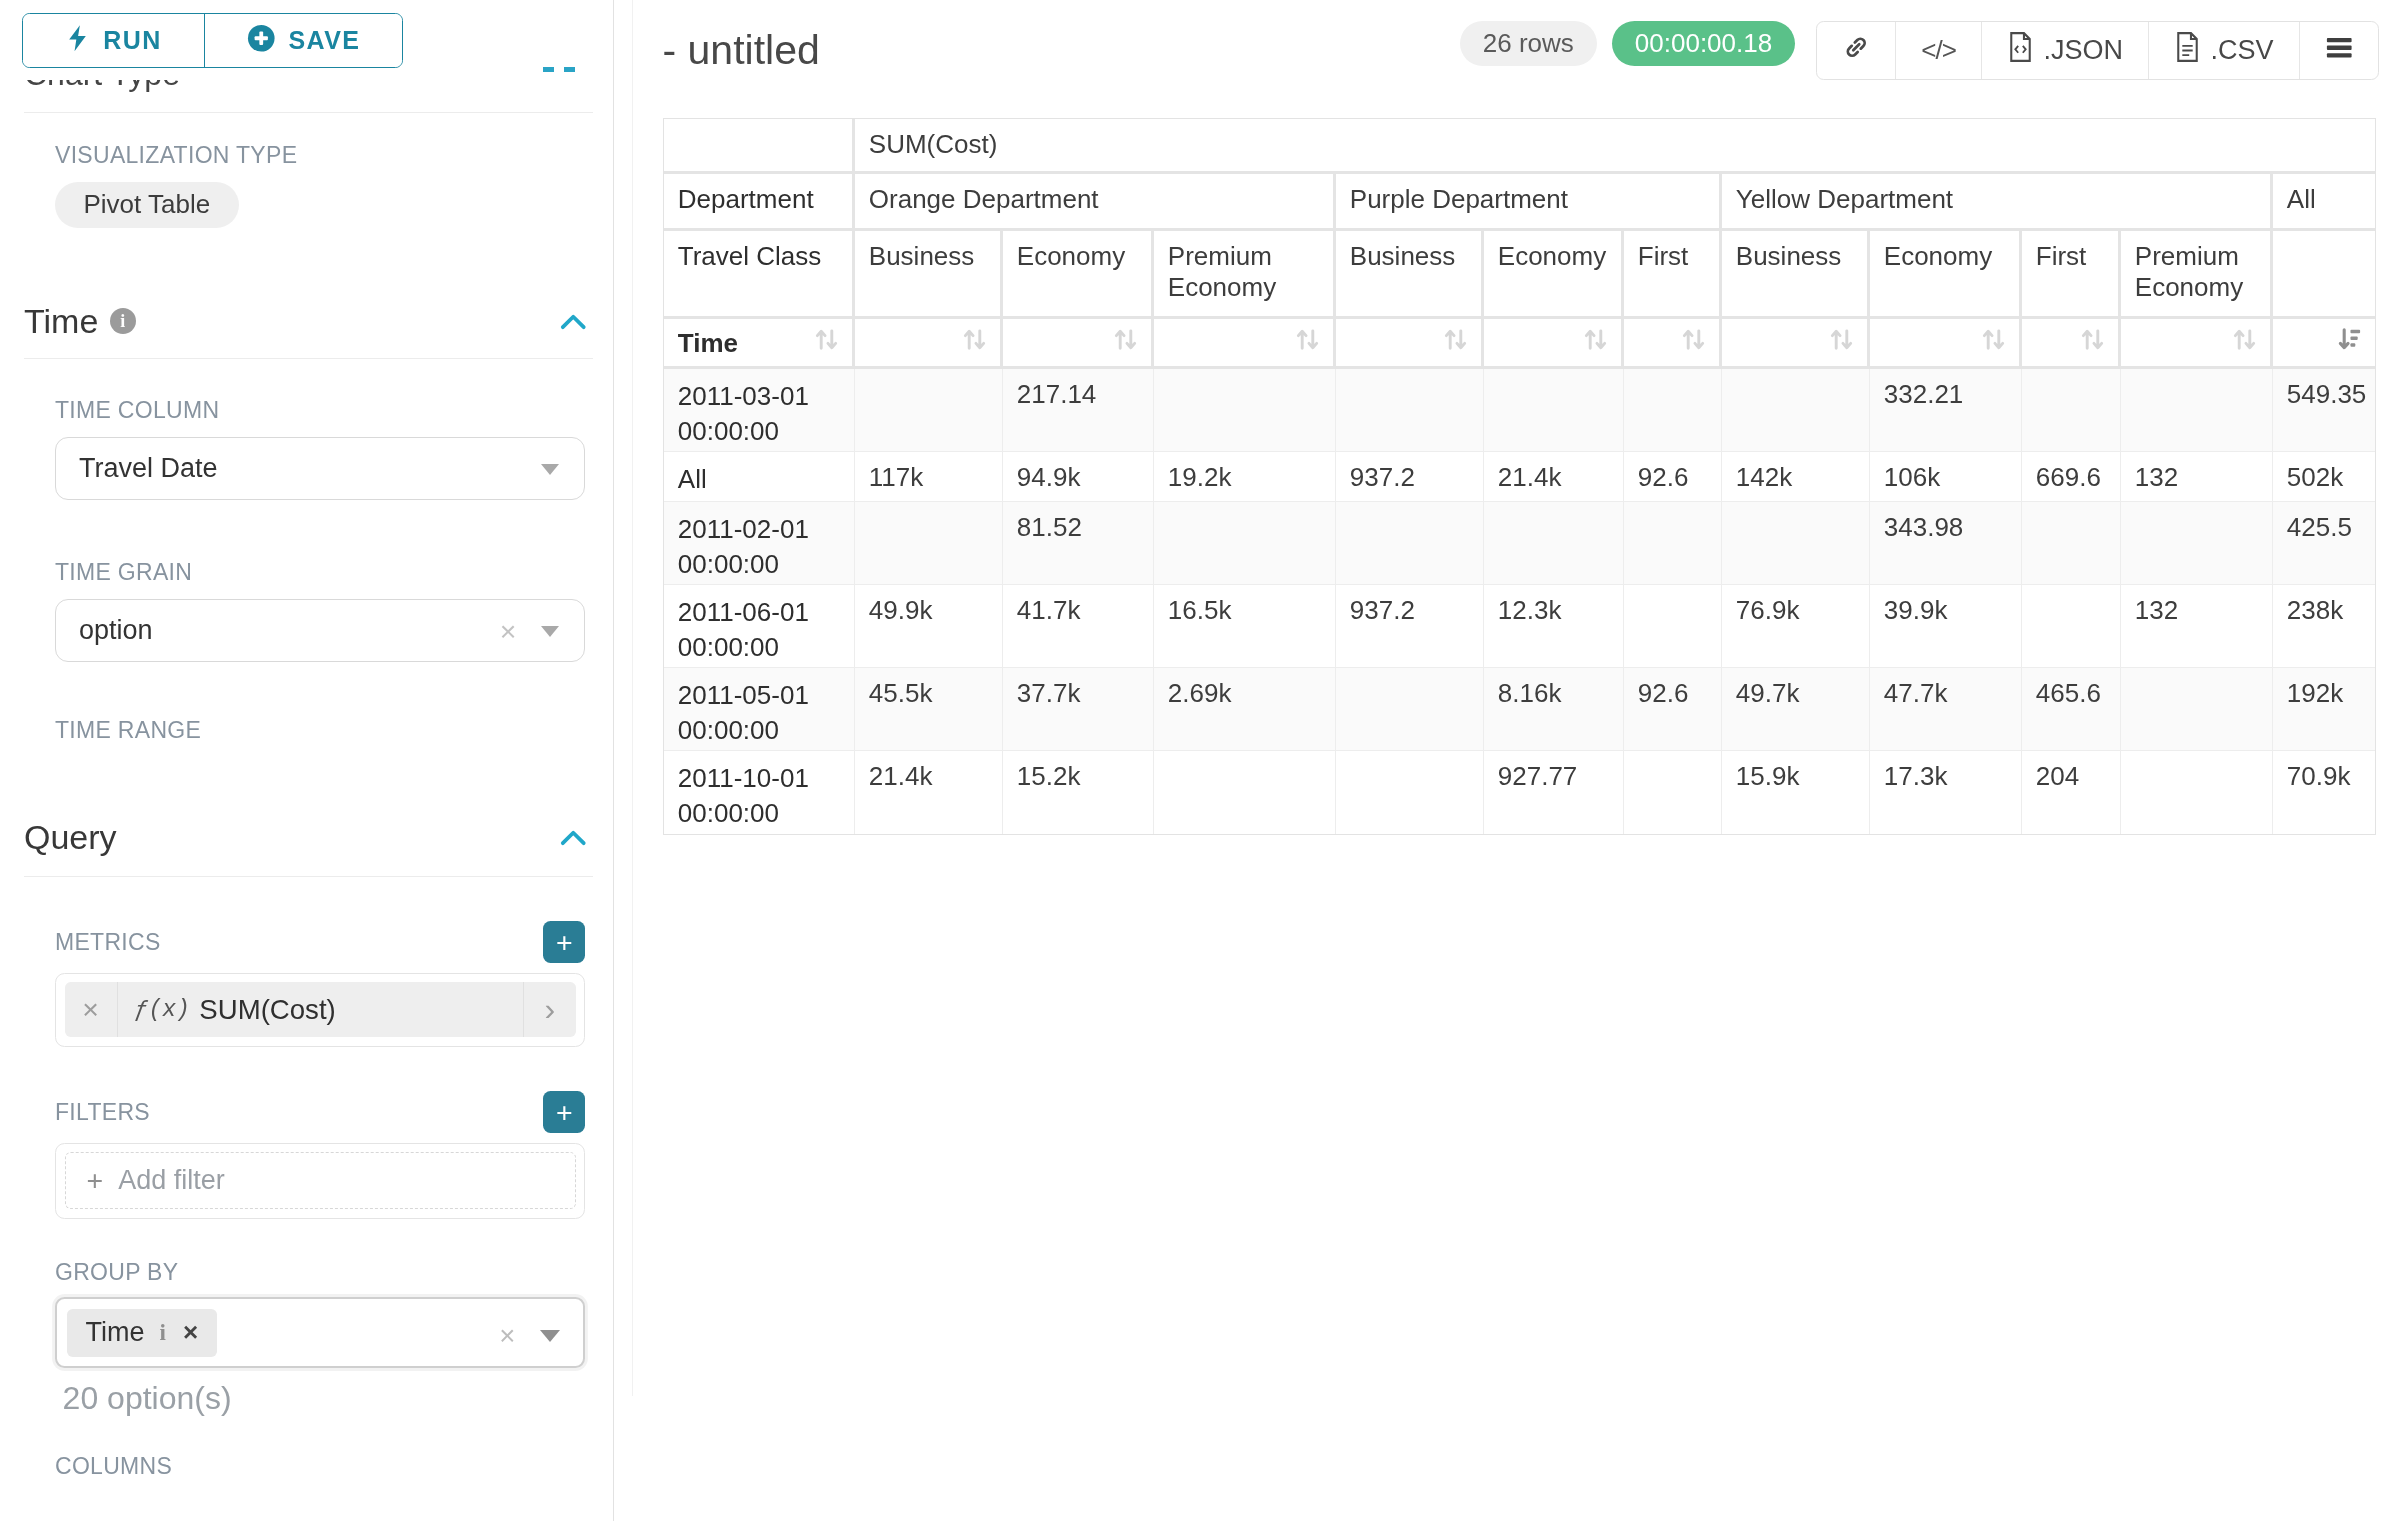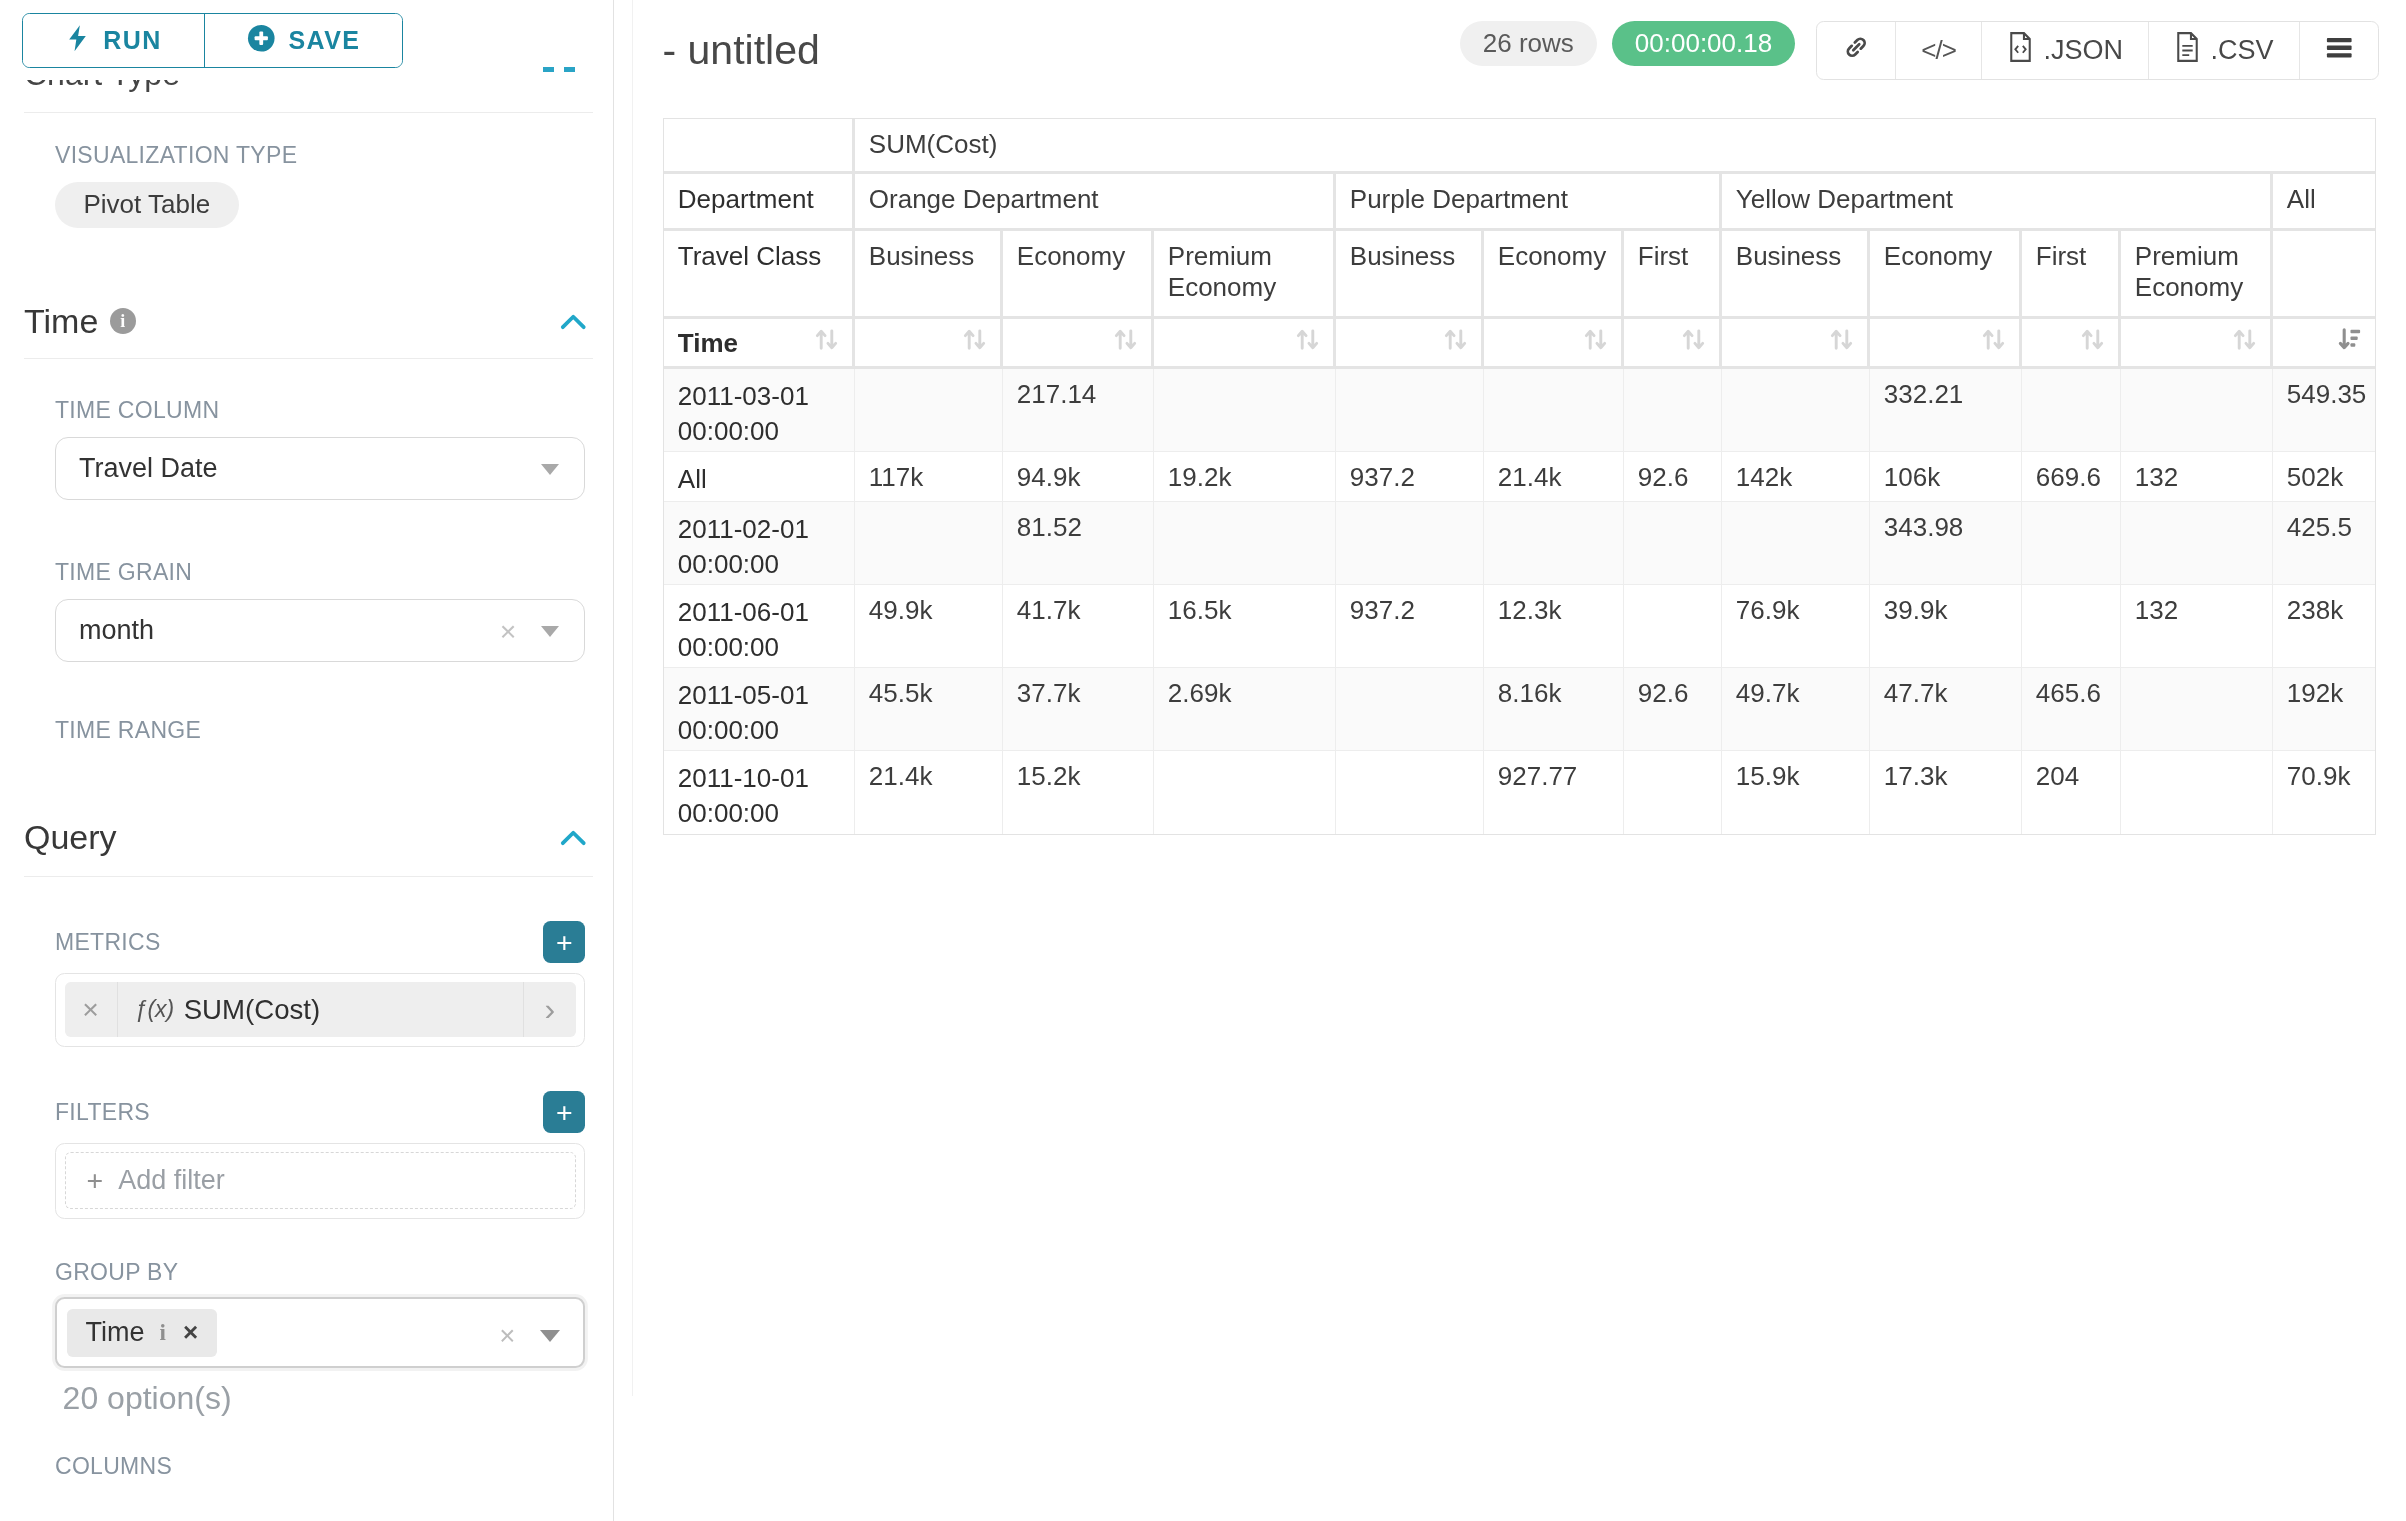--- a/index.html
+++ b/index.html
@@ -45,21 +45,21 @@
 
   .label-row { display:flex; align-items:center; margin-top:44px; }
   .add-btn { margin-left:auto; width:42px; height:42px; border-radius:7.6px; background:#2a7d95; color:#fff;
     font-size:28.5px; font-weight:500; display:flex; align-items:center; justify-content:center; cursor:pointer; }
 
   .metric-wrap { margin-top:9.5px; border:1.9px solid #e4e4e4; border-radius:9.5px; padding:8.6px; background:#fff; }
   .metric-pill { display:flex; align-items:center; height:55px; background:#eeeeee; border-radius:5.7px; overflow:hidden; }
   .metric-x { width:53px; display:flex; align-items:center; justify-content:center; font-size:28.5px; color:#9d9d9d;
     border-right:1.9px solid #e0e0e0; align-self:stretch; cursor:pointer; }
   .metric-fx { font-style:italic; font-size:23px; color:#555; margin:0 9.5px 0 17px;
-    font-family:Liberation Sans, sans-serif; }
+    font-family:Liberation Mono, monospace; }
   .metric-name { font-size:27.6px; color:#2f2f2f; }
   .metric-open { margin-left:auto; width:53px; align-self:stretch; display:flex; align-items:center; justify-content:center;
     border-left:1.9px solid #e0e0e0; color:#9d9d9d; font-size:32px; cursor:pointer; }
 
   .addfilter-wrap { margin-top:9.5px; border:1.9px solid #e4e4e4; border-radius:9.5px; padding:8.6px; background:#fff; }
   .addfilter { height:57px; border:1.9px dashed #d7d7d7; border-radius:5.7px; display:flex; align-items:center;
     padding:0 21px; color:#9a9fa5; font-size:27px; cursor:pointer; }
   .addfilter .plus { font-size:28.5px; color:#8f8f8f; margin-right:15px; font-weight:500; }
 
   .multi-select { position:relative; margin-top:11.4px; border:1.9px solid #e4e4e4; border-radius:9.5px; background:#fff;
@@ -170,21 +170,21 @@
         <div class="ctl-label">TIME COLUMN</div>
         <div class="select-box">
           <span>Travel Date</span>
           <span class="caret"></span>
         </div>
       </div>
 
       <div class="ctl" style="margin-top:59px;">
         <div class="ctl-label">TIME GRAIN</div>
         <div class="select-box">
-          <span>month</span>
+          <span>option</span>
           <span class="clear-x">×</span>
           <span class="caret"></span>
         </div>
       </div>
 
       <div class="ctl" style="margin-top:55px;">
         <div class="ctl-label">TIME RANGE</div>
       </div>
 
       <div class="section-h">

